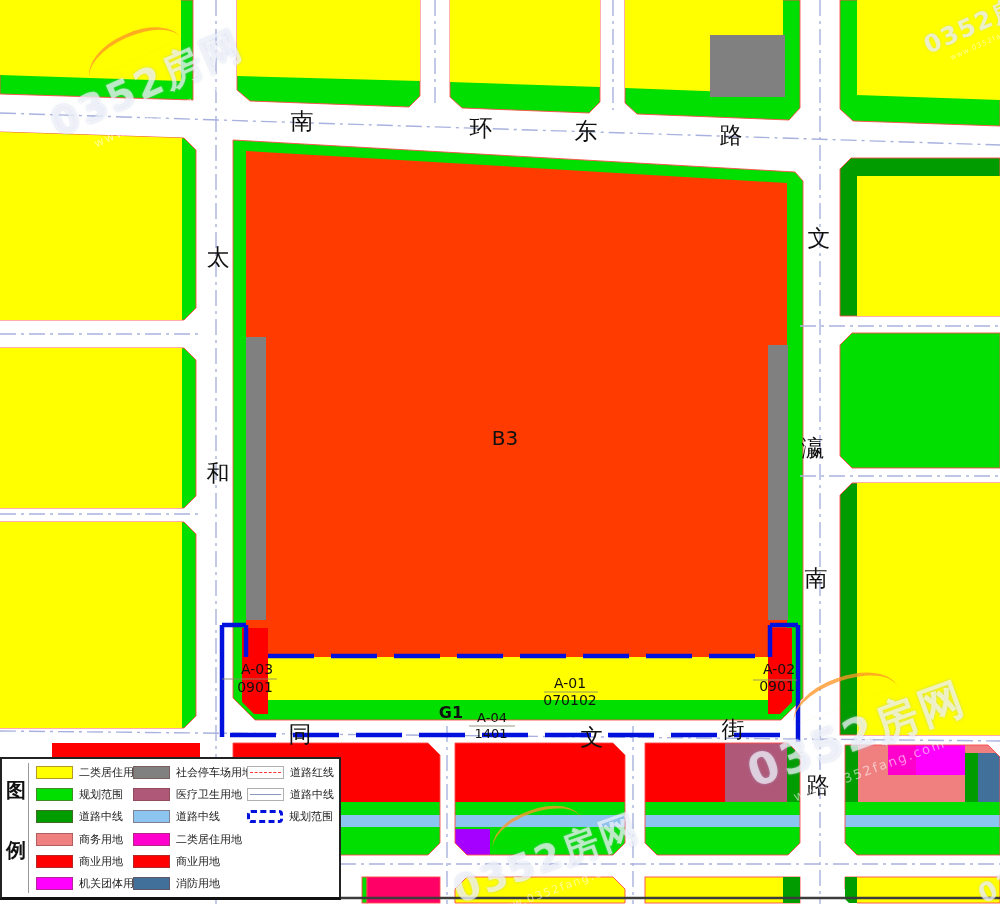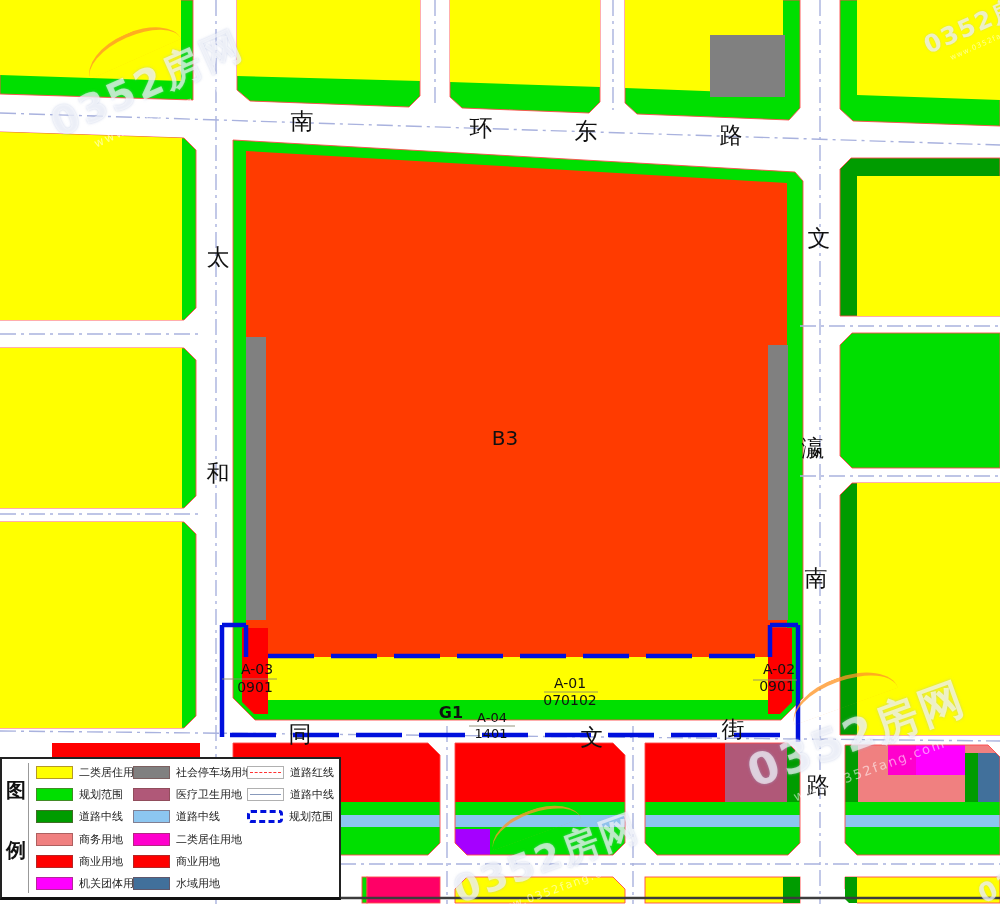--- a/index.html
+++ b/index.html
@@ -276,21 +276,21 @@
     <div class="lg-row">
       <span class="sw" style="background: rgb(255, 0, 205);"></span>
       <span class="lg-label">二类居住用地</span>
     </div>
     <div class="lg-row">
       <span class="sw" style="background: rgb(255, 0, 0);"></span>
       <span class="lg-label">商业用地</span>
     </div>
     <div class="lg-row">
       <span class="sw" style="background: rgb(65, 112, 155);"></span>
-      <span class="lg-label">水域用地</span>
+      <span class="lg-label">消防用地</span>
     </div>
   </div>
 
   <div class="lg-col" style="left:245px">
     <div class="lg-row">
       <span class="sw sym">
             <span class="mid red-dash"></span>
           </span>
       <span class="lg-label">道路红线</span>
     </div>

